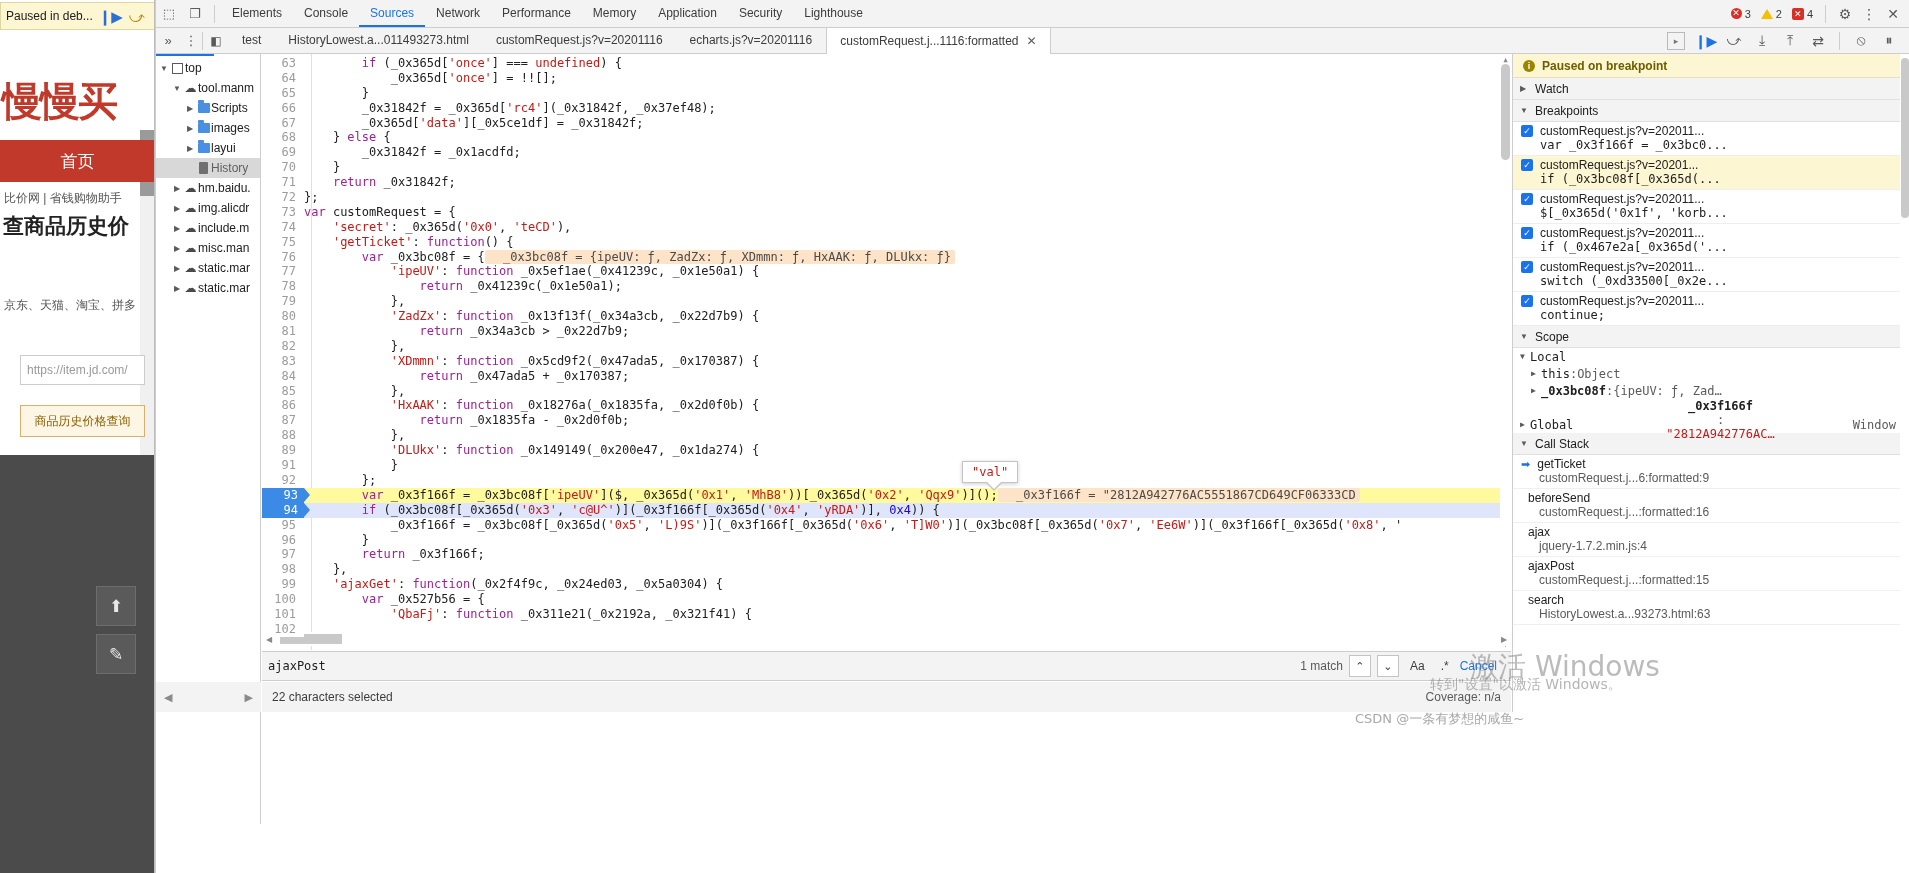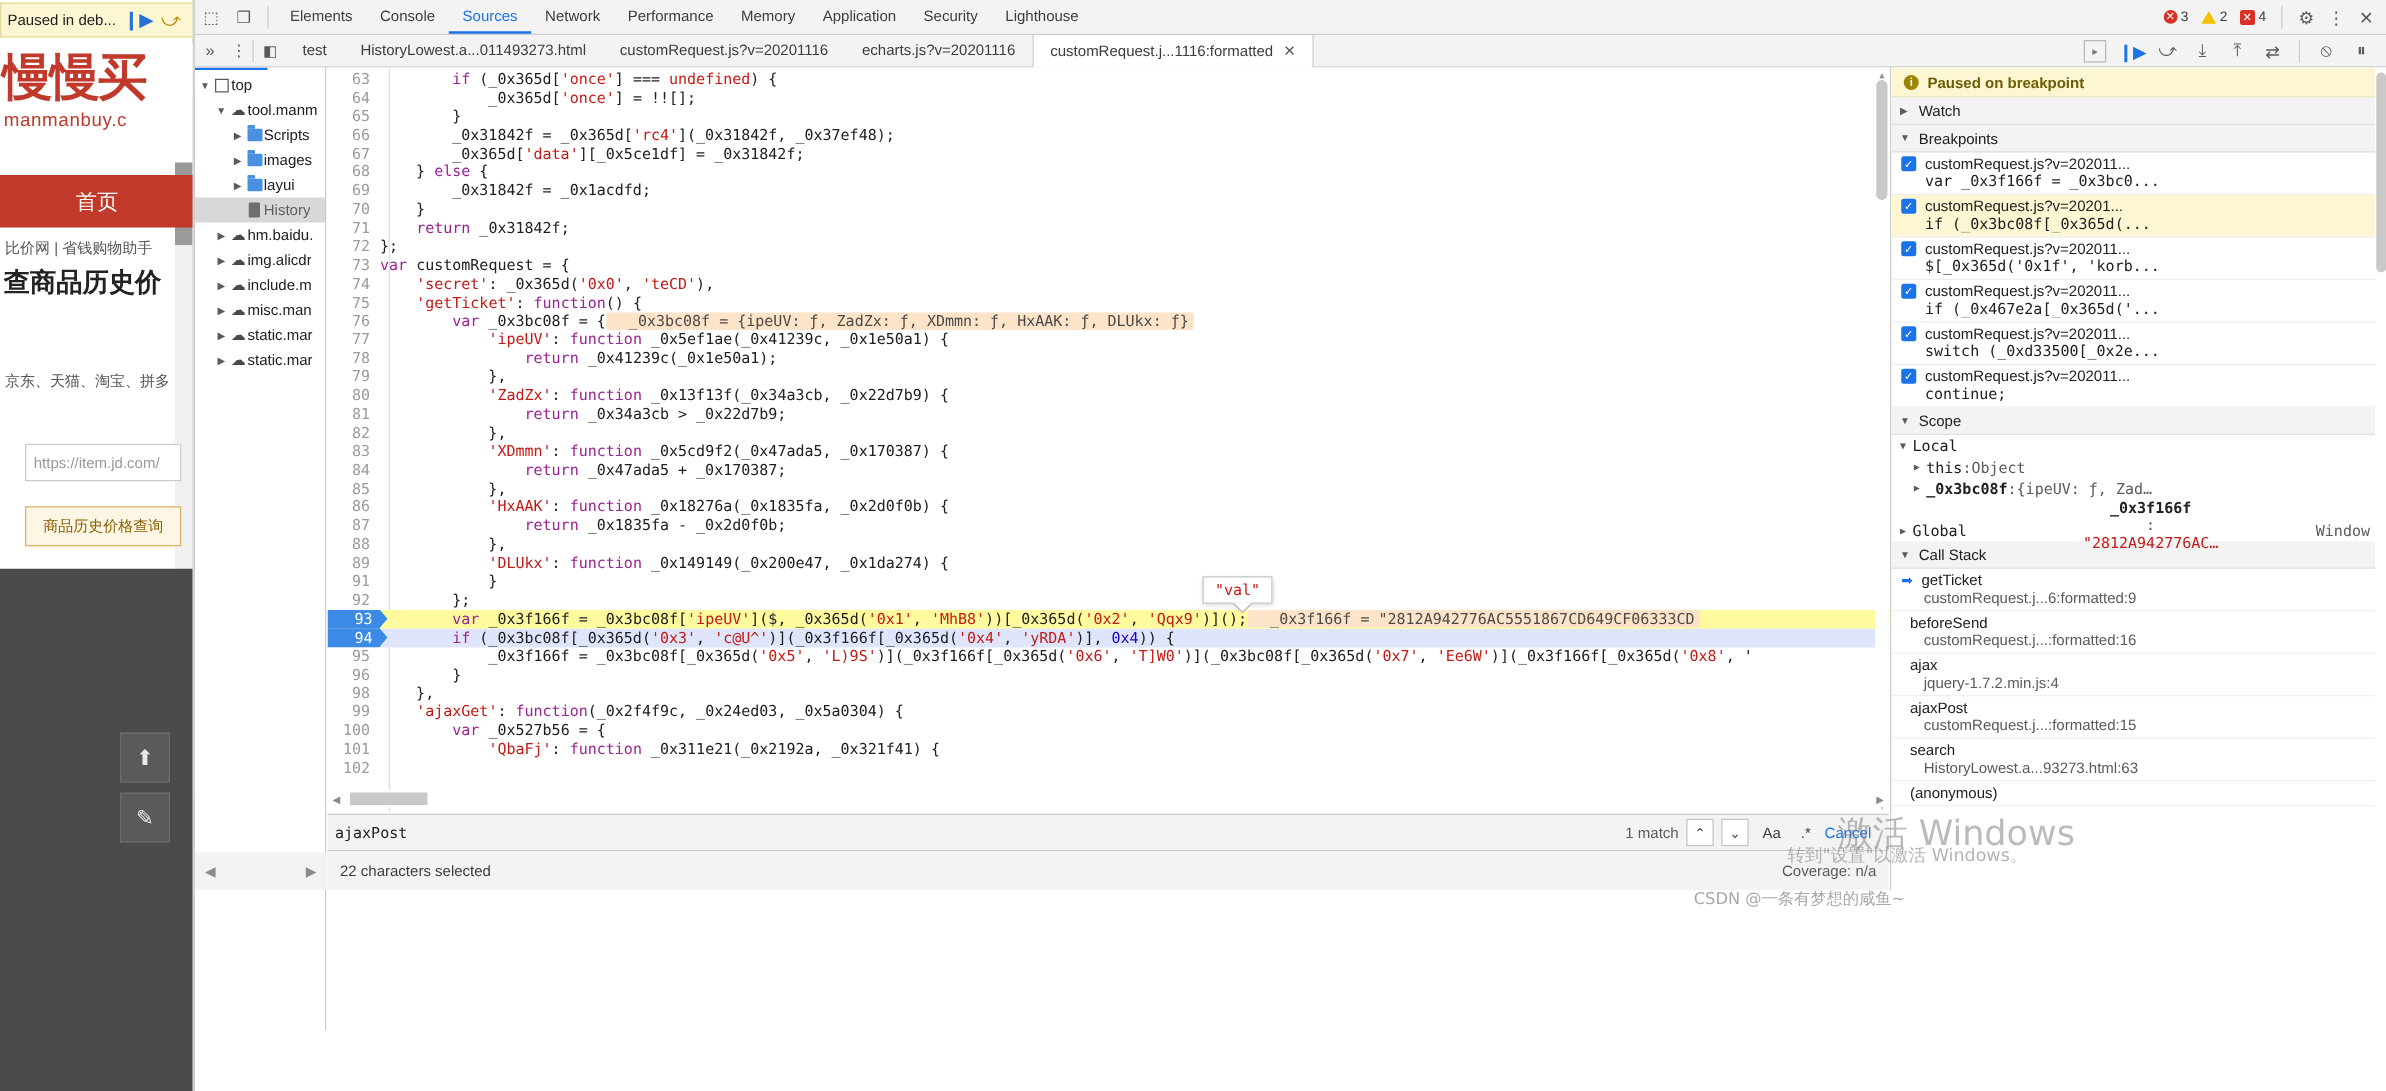--- a/index.html
+++ b/index.html
@@ -29,20 +29,21 @@
 
   .brand-logo {
     position: absolute; left: 0; top: 36px; width: 155px; height: 94px;
     background: #fff; overflow: hidden;
   }
   .brand-cn {
     font-family: "DejaVu Sans", sans-serif;
     font-size: 40px; font-weight: bold; color: #c0392b;
     letter-spacing: -2px; line-height: 52px; padding-left: 2px;
     white-space: nowrap;
+    margin-top: 39px;
   }
   .brand-en { font-size: 15px; color: #c0392b; padding-left: 3px; letter-spacing: .5px; }
 
   .nav-red {
     position: absolute; left: 0; top: 140px; width: 155px; height: 42px;
     background: #c0392b; color: #fff; font-size: 17px;
     display: flex; align-items: center; justify-content: center;
   }
   .sub-line {
     position: absolute; left: 0; width: 155px; font-size: 12px; color: #555;
@@ -518,20 +519,21 @@
           <div class="row"><span class="gut">86</span><span class="src">            <span class="str">'HxAAK'</span>: <span class="kw2">function</span> _0x18276a(_0x1835fa, _0x2d0f0b) {</span></div>
           <div class="row"><span class="gut">87</span><span class="src">                <span class="kw2">return</span> _0x1835fa - _0x2d0f0b;</span></div>
           <div class="row"><span class="gut">88</span><span class="src">            },</span></div>
           <div class="row"><span class="gut">89</span><span class="src">            <span class="str">'DLUkx'</span>: <span class="kw2">function</span> _0x149149(_0x200e47, _0x1da274) {</span></div>
           <div class="row"><span class="gut">91</span><span class="src">            }</span></div>
           <div class="row"><span class="gut">92</span><span class="src">        };</span></div>
           <div class="row hl-exec"><span class="gut">93</span><span class="gut-pt"></span><span class="src">        <span class="kw2">var</span> _0x3f166f = _0x3bc08f[<span class="str">'ipeUV'</span>]($, _0x365d(<span class="str">'0x1'</span>, <span class="str">'MhB8'</span>))[_0x365d(<span class="str">'0x2'</span>, <span class="str">'Qqx9'</span>)]();</span><span class="inline-hint">  _0x3f166f = "2812A942776AC5551867CD649CF06333CD</span></div>
           <div class="row hl-next"><span class="gut">94</span><span class="gut-pt"></span><span class="src">        <span class="kw2">if</span> (_0x3bc08f[_0x365d(<span class="str">'0x3'</span>, <span class="str">'c@U^'</span>)](_0x3f166f[_0x365d(<span class="str">'0x4'</span>, <span class="str">'yRDA'</span>)], <span class="num">0x4</span>)) {</span></div>
           <div class="row"><span class="gut">95</span><span class="src">            _0x3f166f = _0x3bc08f[_0x365d(<span class="str">'0x5'</span>, <span class="str">'L)9S'</span>)](_0x3f166f[_0x365d(<span class="str">'0x6'</span>, <span class="str">'T]W0'</span>)](_0x3bc08f[_0x365d(<span class="str">'0x7'</span>, <span class="str">'Ee6W'</span>)](_0x3f166f[_0x365d(<span class="str">'0x8'</span>, '</span></div>
           <div class="row"><span class="gut">96</span><span class="src">        }</span></div>
+          <div class="row"><span class="gut">97</span><span class="src">        <span class="kw2">return</span> _0x3f166f;</span></div>
           <div class="row"><span class="gut">98</span><span class="src">    },</span></div>
           <div class="row"><span class="gut">99</span><span class="src">    <span class="str">'ajaxGet'</span>: <span class="kw2">function</span>(_0x2f4f9c, _0x24ed03, _0x5a0304) {</span></div>
           <div class="row"><span class="gut">100</span><span class="src">        <span class="kw2">var</span> _0x527b56 = {</span></div>
           <div class="row"><span class="gut">101</span><span class="src">            <span class="str">'QbaFj'</span>: <span class="kw2">function</span> _0x311e21(_0x2192a, _0x321f41) {</span></div>
           <div class="row"><span class="gut">102</span><span class="src"></span></div>
         </div>
       <div class="ed-vscroll">
         <div class="arrow" style="top:0">▲</div>
         <div class="thumb"></div>
         <div class="arrow" style="bottom:0">▼</div>
@@ -684,26 +686,20 @@
             </div>
             <div class="cs-sub">customRequest.j...:formatted:15</div>
           </div>
           <div class="cs-item">
             <div class="cs-top">
               <span class="cs-arrow" style="visibility: hidden;"> </span>
               <span>search</span>
             </div>
             <div class="cs-sub">HistoryLowest.a...93273.html:63</div>
           </div>
-          <div class="cs-item">
-            <div class="cs-top">
-              <span class="cs-arrow" style="visibility: hidden;"> </span>
-              <span>(anonymous)</span>
-            </div>
-          </div>
         </div>
       <div class="side-scroll">
           <div class="thumb"></div>
         </div>
     </div>
     <div class="side-bottom-fill"></div>
   </div>
 
   <div class="wm wm1">激活 Windows</div>
   <div class="wm wm2">转到"设置"以激活 Windows。</div>

